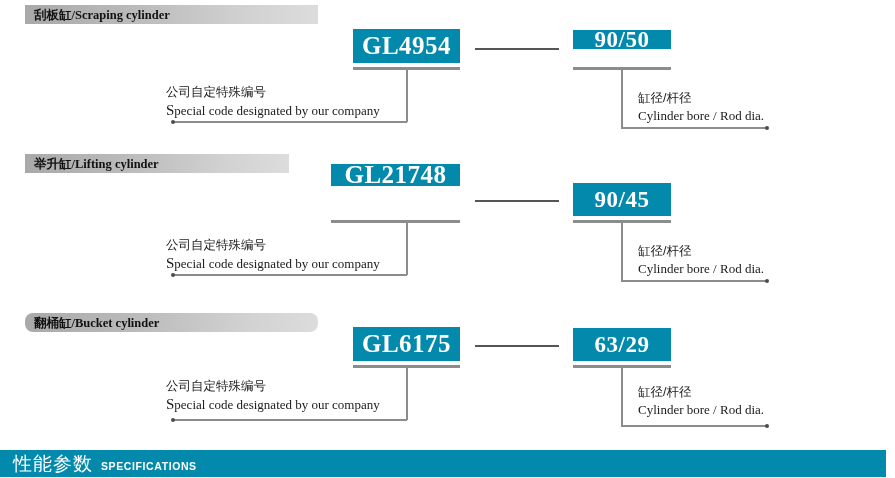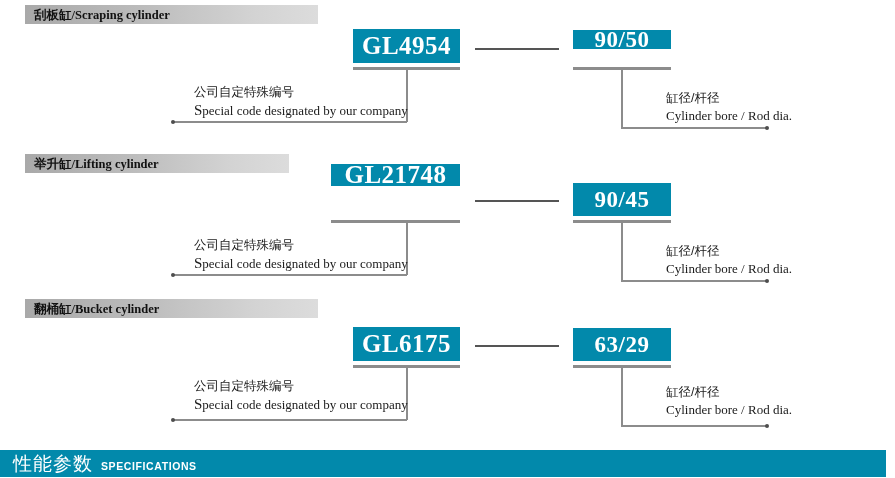--- a/index.html
+++ b/index.html
@@ -79,21 +79,20 @@
     width: 4px;
     height: 4px;
     border-radius: 50%;
     background: #4d4d4d;
   }
 
   
   .callout {
     position: absolute;
     white-space: nowrap;
-    margin-left: 28px;
   }
   .callout .cn {
     font-family: "Liberation Sans", "DejaVu Sans", sans-serif;
     font-size: 12.5px;
     color: #1a1a1a;
     line-height: 17px;
     display: block;
   }
   .callout .en {
     font-family: "Liberation Serif", "DejaVu Serif", serif;
@@ -189,21 +188,21 @@
 
 <div class="lead-v" style="left:621px; top:220px; height:61px;"></div>
 <div class="lead-h" style="left:621px; top:280px; width:146px;"></div>
 <div class="lead-dot" style="left:765px; top:279px;"></div>
 
 <div class="callout" style="left:638px; top:243px;">
   <span class="cn">缸径/杆径</span>
   <span class="en">Cylinder bore / Rod dia.</span>
 </div>
 
-<div class="section-bar" style="left:25px; top:299px; width:293px;">
+<div class="section-bar" style="left:25px; top:313px; width:293px;border-radius:8px;">
   <span class="section-bar-label">翻桶缸/Bucket cylinder</span>
 </div>
 
 <div class="teal-box code" style="left:353px; top:327px; width:107px; height:34px;">GL6175</div>
 <div class="under-bar" style="left:353px; top:365px; width:107px;"></div>
 
 <div class="connector" style="left:475px; top:345px; width:84px;"></div>
 
 <div class="teal-box spec" style="left:573px; top:328px; width:98px; height:33px;">63/29</div>
 <div class="under-bar" style="left:573px; top:365px; width:98px;"></div>

